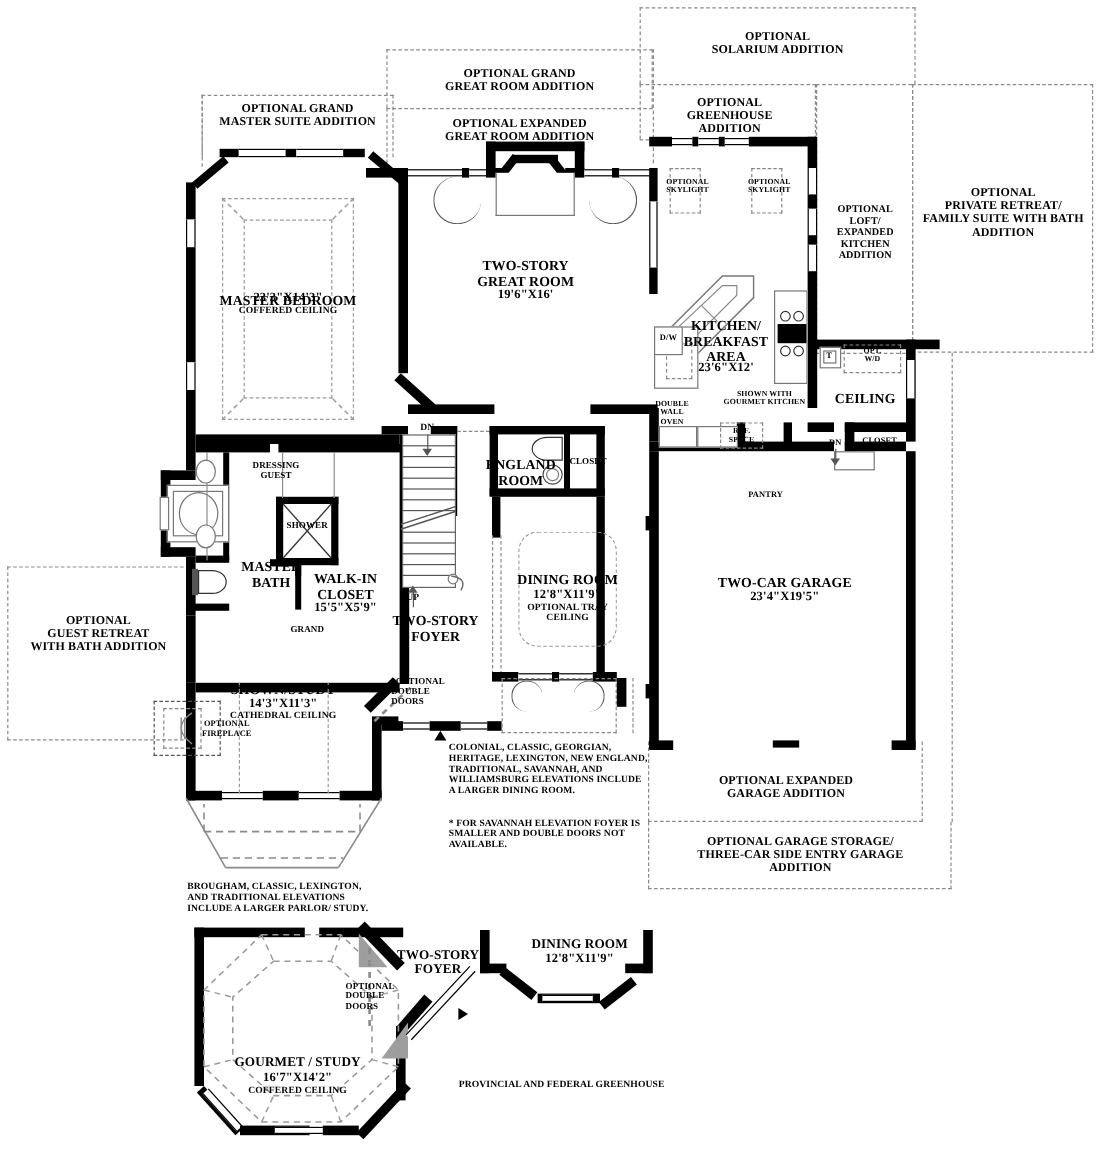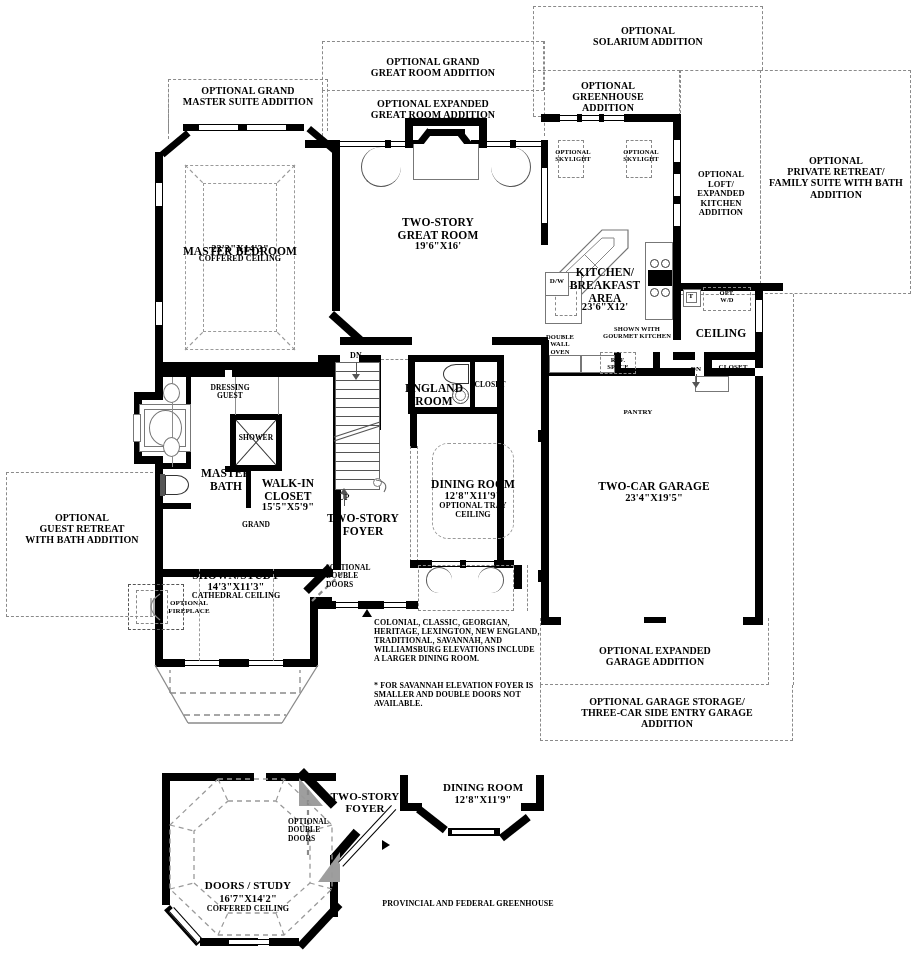--- a/index.html
+++ b/index.html
@@ -623,20 +623,23 @@
   <div class="lbl t-note" style="left:374px; top:682px; width:180px;">* FOR SAVANNAH ELEVATION FOYER IS
 SMALLER AND DOUBLE DOORS NOT
 AVAILABLE.</div>
 
   <div class="lbl t-note" style="left:374px; top:619px; width:180px;">COLONIAL, CLASSIC, GEORGIAN,
 HERITAGE, LEXINGTON, NEW ENGLAND,
 TRADITIONAL, SAVANNAH, AND
 WILLIAMSBURG ELEVATIONS INCLUDE
 A LARGER DINING ROOM.</div>
 
+  <div class="lbl t-note" style="left:156px; top:735px; width:200px;">BROUGHAM, CLASSIC, LEXINGTON,
+AND TRADITIONAL ELEVATIONS
+INCLUDE A LARGER PARLOR/ STUDY.</div>
 
   <div class="w" style="left:162px; top:773px; width:92px; height:8px;"></div>
   <div class="w" style="left:266px; top:773px; width:70px; height:8px;"></div>
   <div class="w" style="left:162px; top:773px; width:8px; height:132px;"></div>
   <div class="rot" style="left:170px; top:905px; width:48px; height:8px; transform: rotate(48deg);"></div>
   <div class="win" style="left:200px; top:936px; width:0; height:0;"></div>
   <div class="rotw" style="left:174px; top:907px; width:42px; height:7px; transform: rotate(48deg);"></div>
   <div class="w" style="left:200px; top:938px; width:58px; height:8px;"></div>
   <div class="win" style="left:229px; top:939px; width:40px; height:6px;"></div>
   <div class="w" style="left:269px; top:938px; width:30px; height:8px;"></div>
@@ -681,21 +684,21 @@
 
   <div class="rotw" style="left:338px; top:862px; width:78px; height:7px; transform: rotate(-47deg);"></div>
   <div class="arrowright" style="left:382px; top:840px;"></div>
 
   <div class="lbl t-med" style="left:320px; top:790px; width:90px;">TWO-STORY
 FOYER</div>
 
   <div class="lbl t-med" style="left:428px; top:781px; width:110px;">DINING ROOM</div>
   <div class="lbl t-dim" style="left:428px; top:794px; width:110px;">12'8"X11'9"</div>
 
-  <div class="lbl t-med" style="left:186px; top:879px; width:124px;">DOORS / STUDY</div>
+  <div class="lbl t-med" style="left:186px; top:879px; width:124px;">GOURMET / STUDY</div>
   <div class="lbl t-dim" style="left:186px; top:893px; width:124px;">16'7"X14'2"</div>
   <div class="lbl t-sub" style="left:186px; top:905px; width:124px;">COFFERED CEILING</div>
 
   <div class="lbl t-tiny left" style="left:288px; top:818px; width:58px; font-size:7.5px;">OPTIONAL
 DOUBLE
 DOORS</div>
 
   <div class="lbl t-sub" style="left:368px; top:900px; width:200px; font-size:8px;">PROVINCIAL AND FEDERAL GREENHOUSE</div>
 
 </div>

